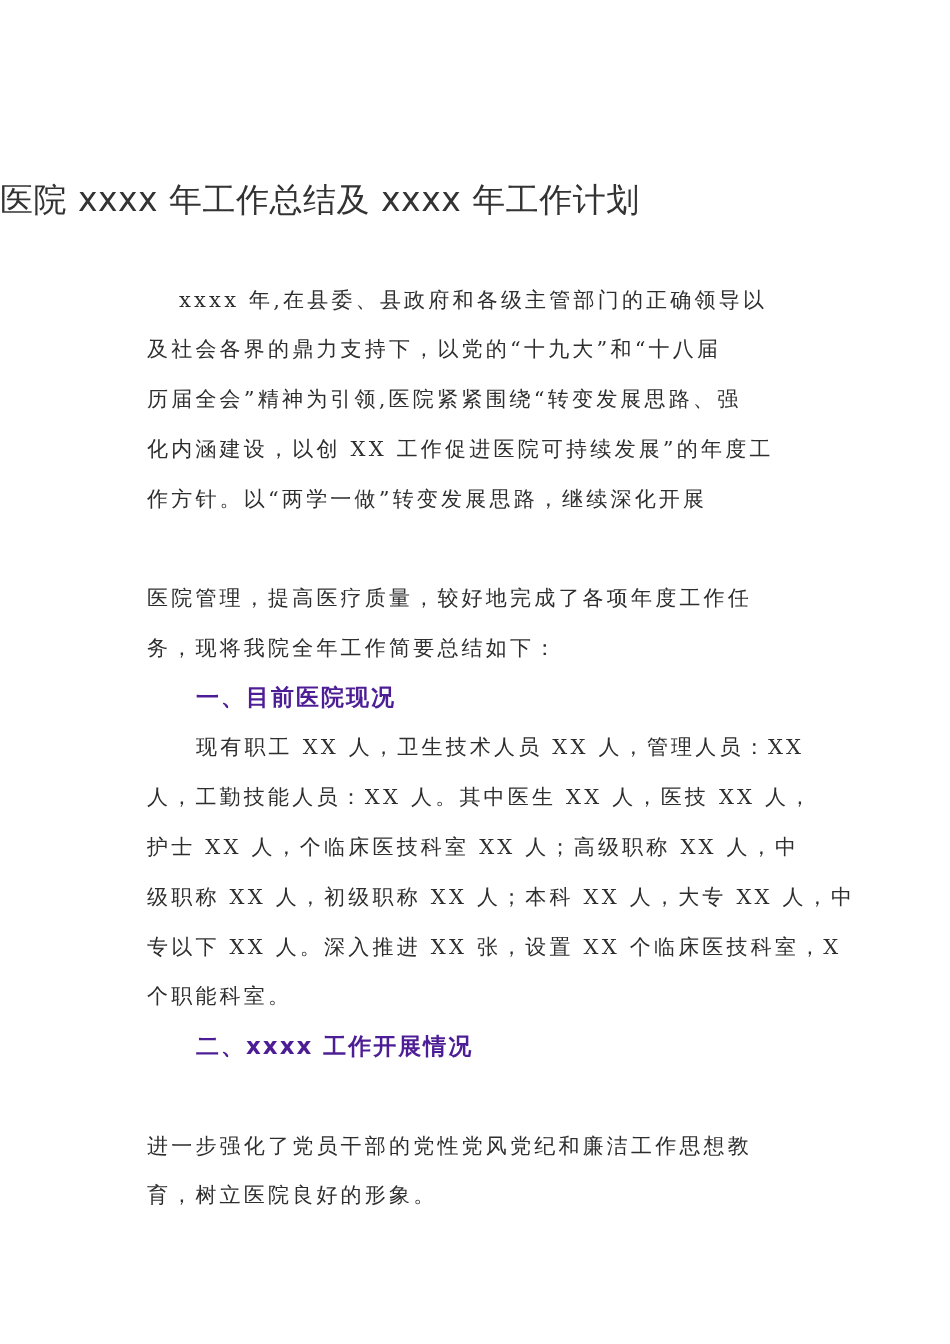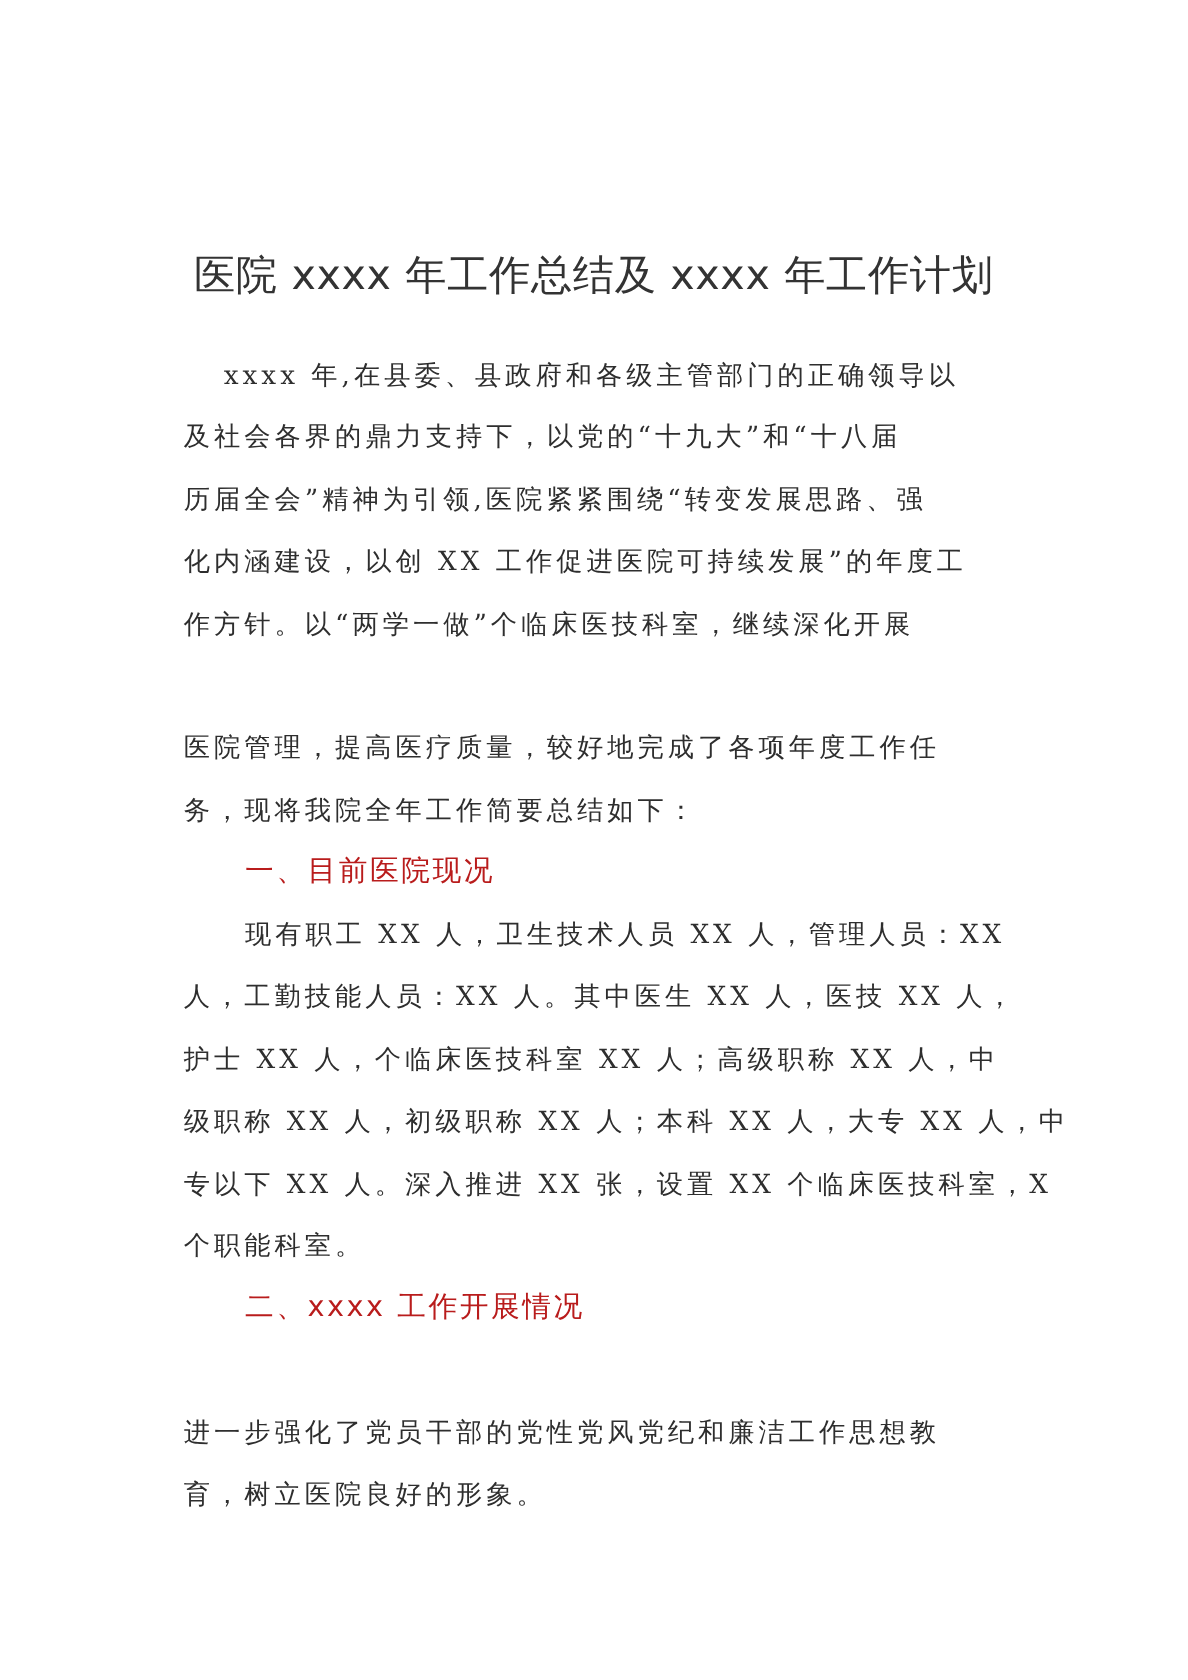--- a/index.html
+++ b/index.html
@@ -1,39 +1,39 @@
 <!DOCTYPE html>
 <html><head>
 <meta charset="utf-8">
 <style>
   html, body { margin: 0; padding: 0; background: #ffffff; }
   body { width: 950px; height: 1344px; position: relative; overflow: hidden;
          font-family: "DejaVu Serif", "Liberation Serif", serif; color: #2b2b2b; }
   .page { position: absolute; left: 0; top: 0; width: 950px; height: 1344px; background: #fff; }
-  .title { position: absolute; left: 0; width: 950px; top: 176px; text-align: center;
+  .title { position: absolute; left: 0; width: 950px; top: 176px; 
            font-family: "DejaVu Sans", "Liberation Sans", sans-serif; font-size: 33px;
-           line-height: 48px; color: #333; letter-spacing: 0.5px; margin-top: 20px; }
+           line-height: 48px; color: #333; letter-spacing: 0.5px; }
   .line { position: absolute; left: 147px; width: 660px; font-size: 21px; line-height: 32px;
           white-space: nowrap; letter-spacing: 3.2px; color: #2e2e2e; }
   .indent { left: 179px; }
   .indent2 { left: 196px; }
-  .heading { font-family: "DejaVu Sans", "Liberation Sans", sans-serif; font-weight: normal;
-             letter-spacing: 2px; font-size: 23px; color: #b91c1c; }
+  .heading { font-family: "DejaVu Sans", "Liberation Sans", sans-serif; font-weight: bold;
+             letter-spacing: 2px; font-size: 23px; color: #4c1d95; }
 </style>
 </head>
 <body>
 
 <div class="page">
   <div class="title">医院 xxxx 年工作总结及 xxxx 年工作计划</div>
 
   <div class="line indent" style="top:284px">xxxx 年,在县委、县政府和各级主管部门的正确领导以</div>
   <div class="line" style="top:333px">及社会各界的鼎力支持下，以党的“十九大”和“十八届</div>
   <div class="line" style="top:383px">历届全会”精神为引领,医院紧紧围绕“转变发展思路、强</div>
   <div class="line" style="top:433px">化内涵建设，以创 XX 工作促进医院可持续发展”的年度工</div>
-  <div class="line" style="top:483px">作方针。以“两学一做”个临床医技科室，继续深化开展</div>
+  <div class="line" style="top:483px">作方针。以“两学一做”转变发展思路，继续深化开展</div>
   <div class="line" style="top:582px">医院管理，提高医疗质量，较好地完成了各项年度工作任</div>
   <div class="line" style="top:632px">务，现将我院全年工作简要总结如下：</div>
 
   <div class="line indent2 heading" style="top:681px">一、目前医院现况</div>
   <div class="line indent2" style="top:731px">现有职工 XX 人，卫生技术人员 XX 人，管理人员：XX</div>
   <div class="line" style="top:781px">人，工勤技能人员：XX 人。其中医生 XX 人，医技 XX 人，</div>
   <div class="line" style="top:831px">护士 XX 人，个临床医技科室 XX 人；高级职称 XX 人，中</div>
   <div class="line" style="top:881px">级职称 XX 人，初级职称 XX 人；本科 XX 人，大专 XX 人，中</div>
   <div class="line" style="top:931px">专以下 XX 人。深入推进 XX 张，设置 XX 个临床医技科室，X</div>
   <div class="line" style="top:980px">个职能科室。</div>

